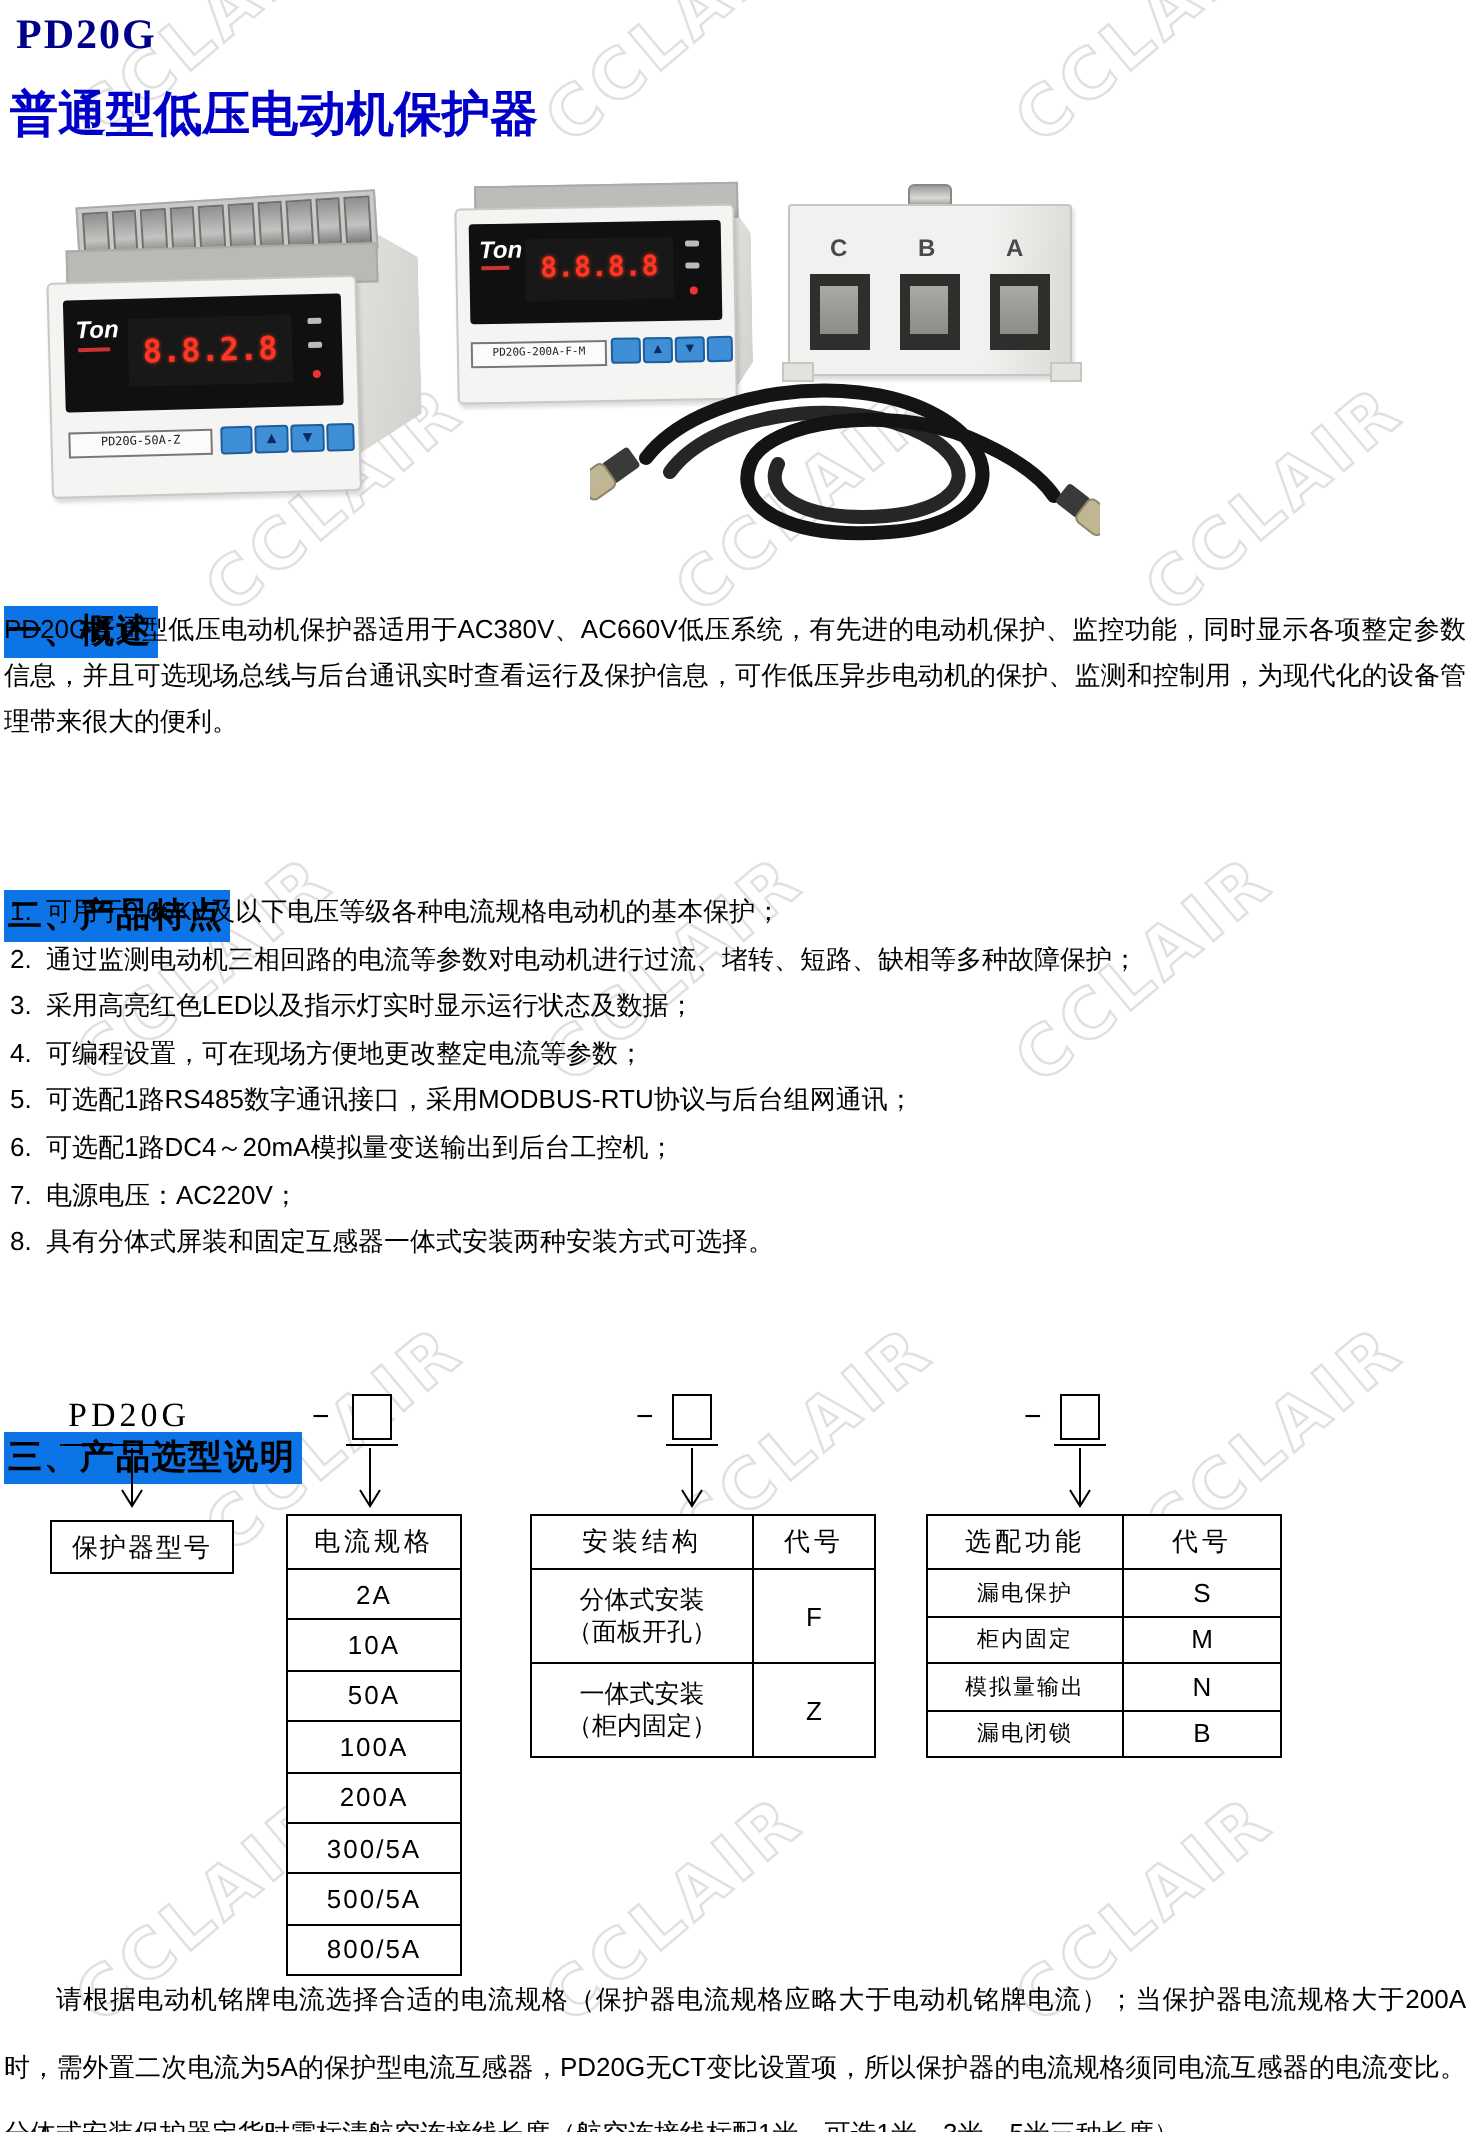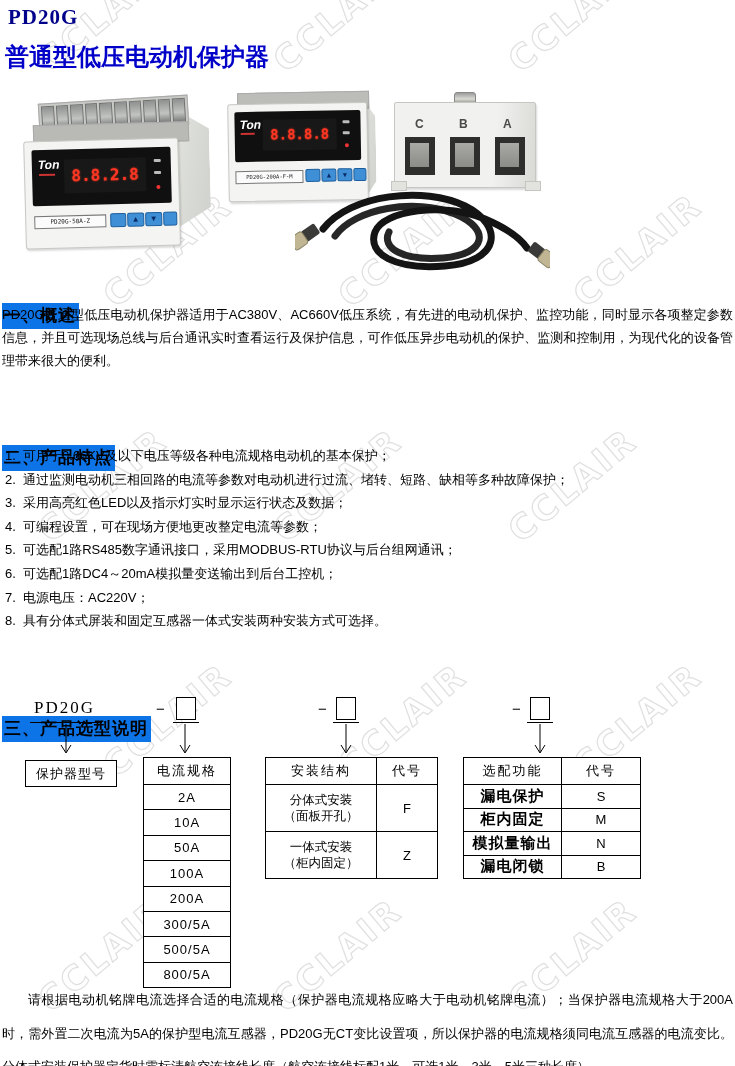--- a/index.html
+++ b/index.html
@@ -42,21 +42,21 @@
 
   
   table.tbl{border-collapse:collapse;position:absolute;background:#fff;}
   .tbl th,.tbl td{border:1px solid #000;font-size:13px;font-weight:normal;
       text-align:center;padding:0 4px;}
   .tbl th{letter-spacing:2px;height:26px;}
   #t1 td{width:82px;height:25px;letter-spacing:1px;}
   #t2 td{width:78px;height:24.4px;letter-spacing:1px;}
   #t3 td.namecell{width:102px;height:46px;font-size:12.5px;line-height:16px;}
   #t3 td.codecell{width:52px;}
-  #t4 td.namecell{width:89px;height:22.5px;font-size:15px;letter-spacing:1px;font-weight:bold;}
+  #t4 td.namecell{width:89px;height:22.5px;font-size:11px;letter-spacing:1px;}
   #t4 td.codecell{width:70px;}
 
   .note{position:absolute;left:2px;top:983px;width:731px;font-size:13px;
       line-height:33.5px;text-align:justify;text-indent:2em;}
 
   
   .photo{position:absolute;}
   .dev-front{position:absolute;background:#f4f5f2;border:1px solid #c7c9c4;
       border-radius:3px;box-shadow:1px 2px 2px rgba(0,0,0,.15);}
   .bezel{position:absolute;background:#101010;border-radius:2px;}

